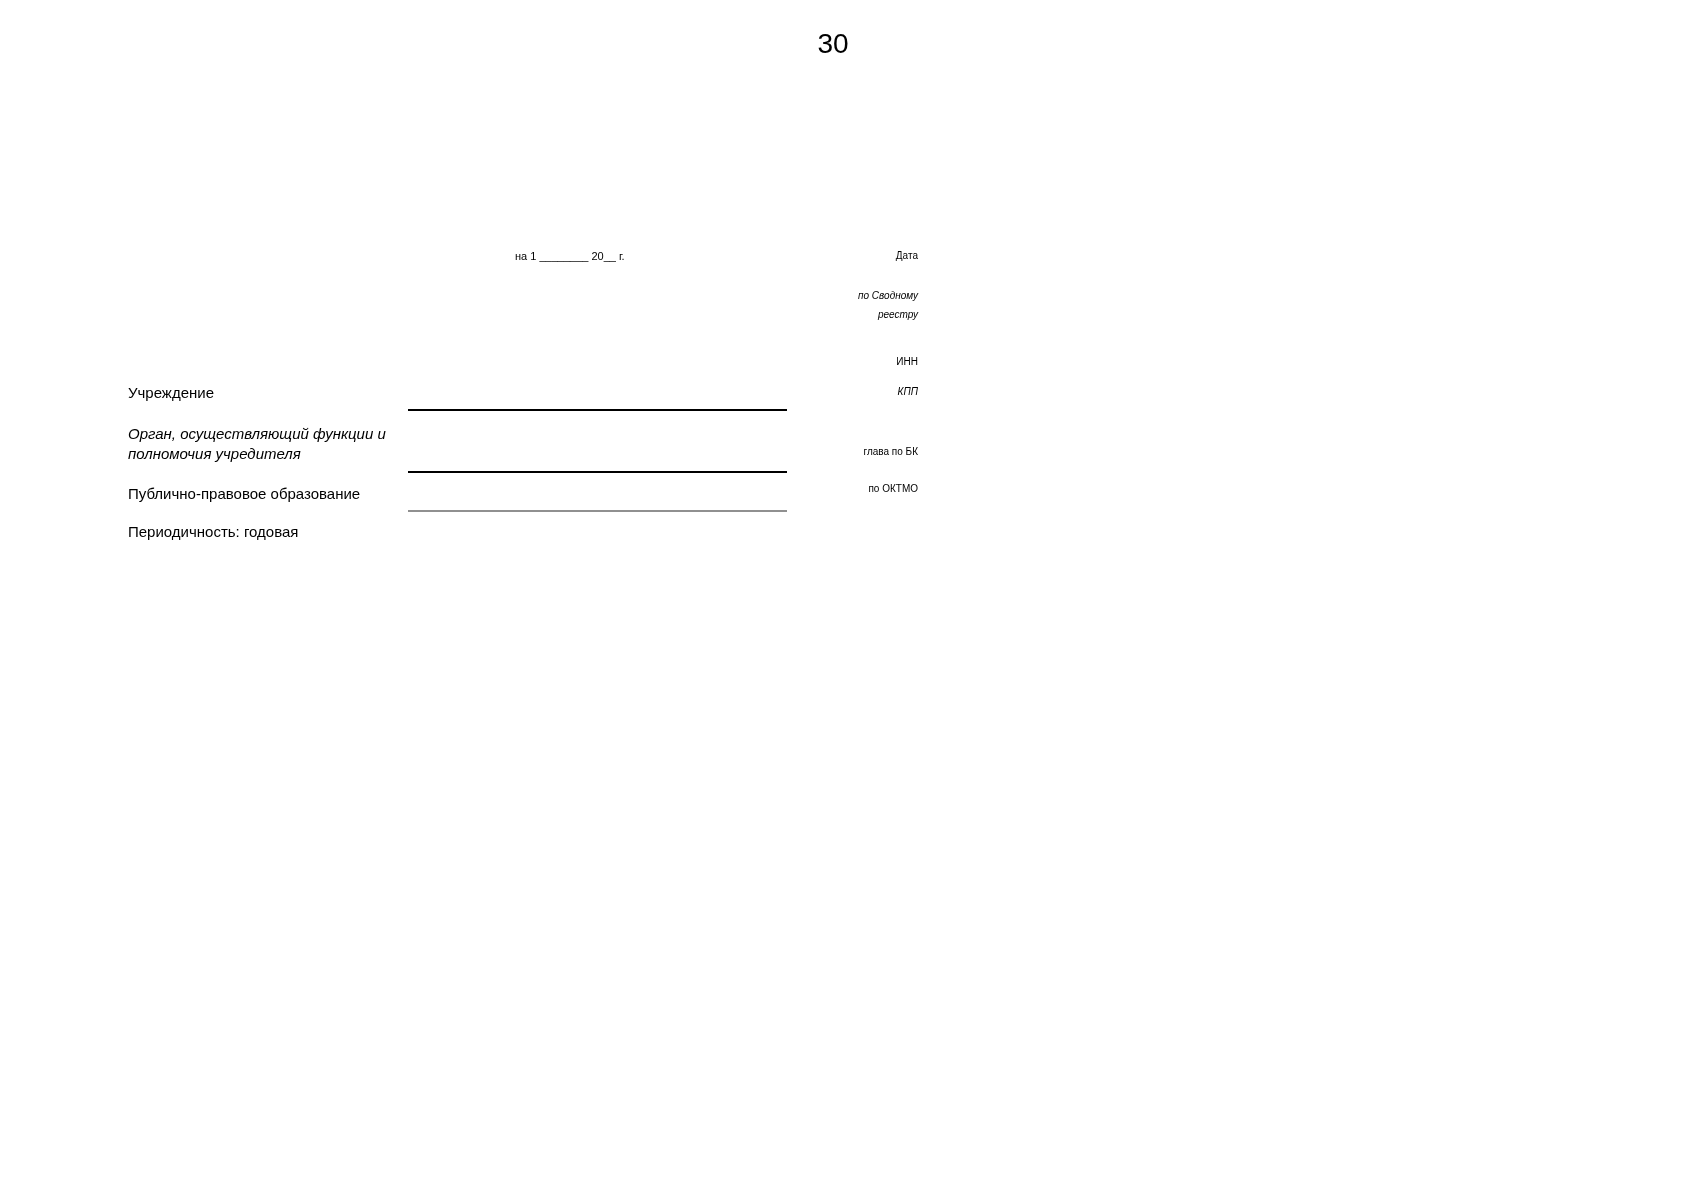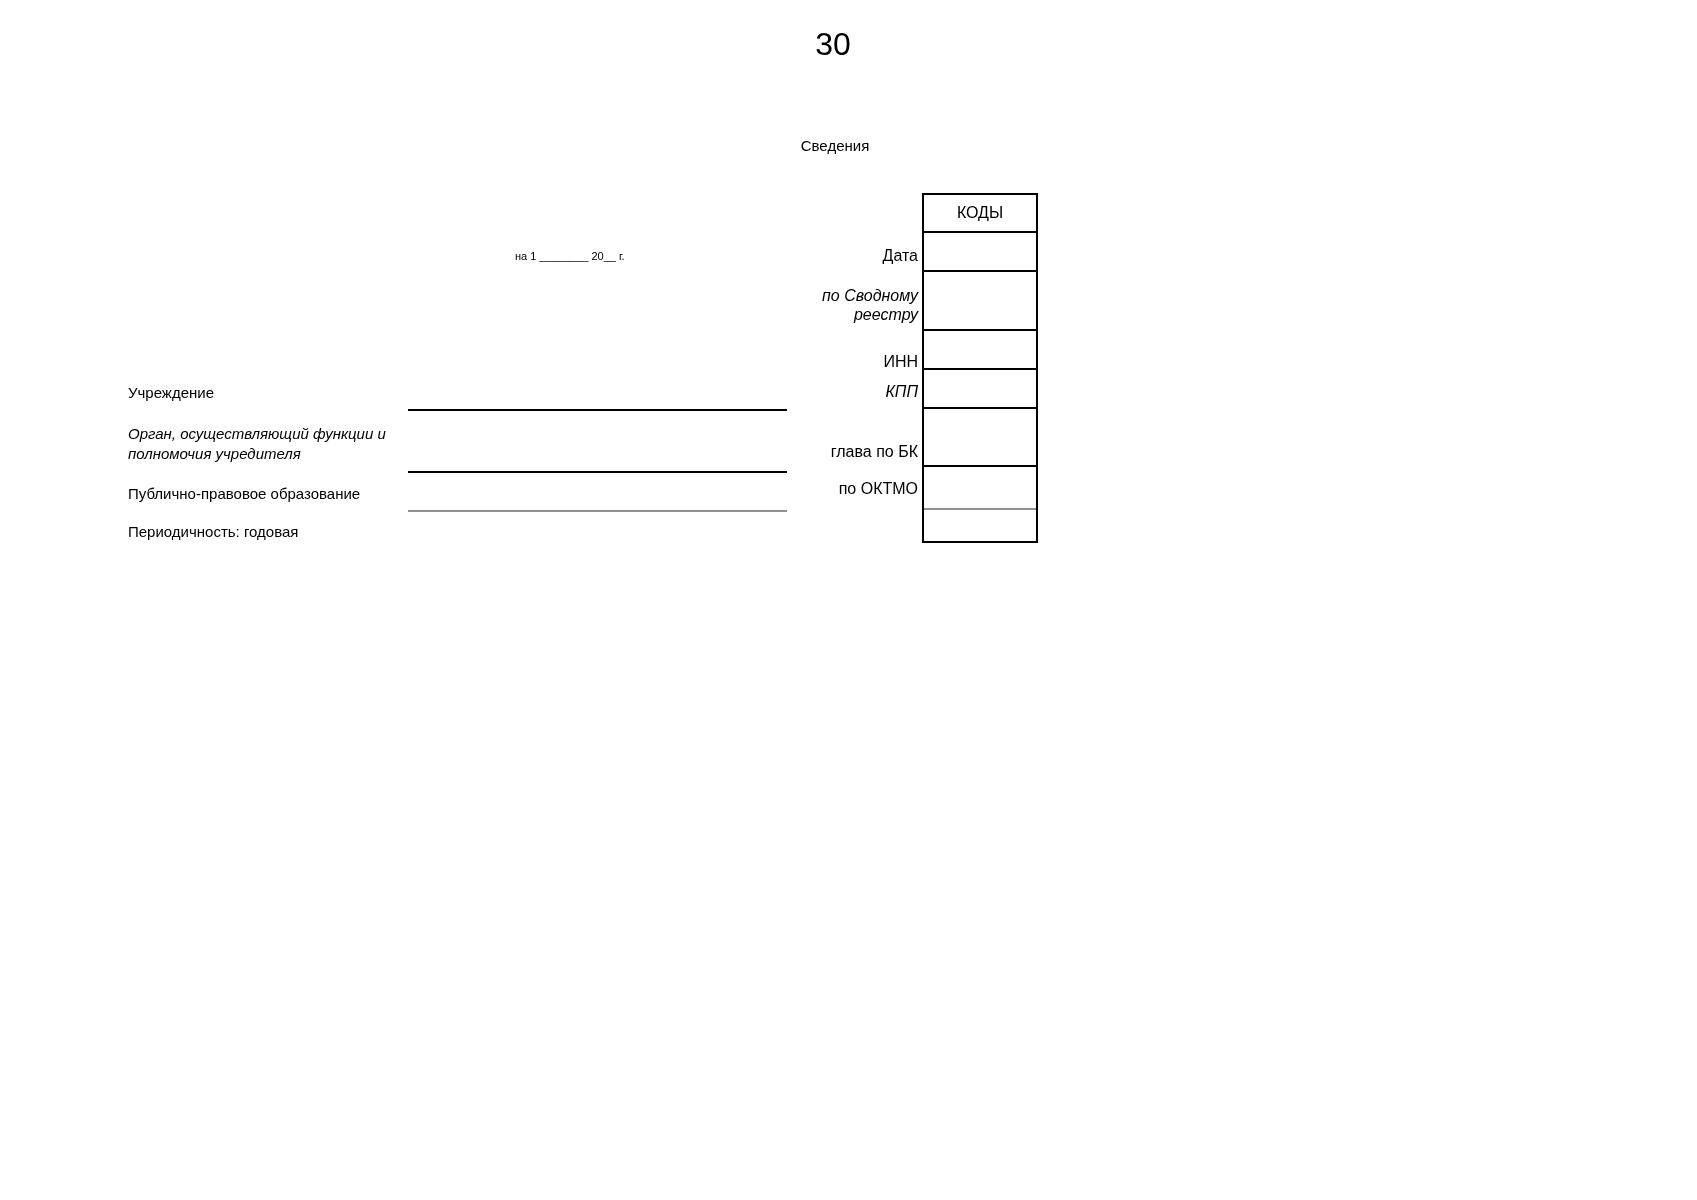--- a/index.html
+++ b/index.html
@@ -22,39 +22,39 @@
     line-height: 20px;
     color: #000000;
     white-space: nowrap;
   }
   .pre-line { white-space: pre-line; font-style: italic; }
   .page-number {
     left: 800px;
     top: 31px;
     width: 66px;
     text-align: center;
-    font-size: 32px;
+    font-size: 28px;
     line-height: 26px;
   }
   .doc-title {
     left: 495px;
     top: 136px;
     width: 680px;
     text-align: center;
     font-size: 15px;
     line-height: 19px;
   }
   .date-line {
     left: 515px;
     top: 246px;
   }
   .right-label {
     right: 779px;           
     text-align: right;
-    font-size: 16px;
+    font-size: 10px;
     line-height: 19px;
   }
   .rl-data    { top: 246px; }
   .rl-svod    { top: 286px; }
   .rl-inn     { top: 352px; }
   .rl-kpp     { top: 382px; font-style: italic; }
   .rl-glava   { top: 442px; text-align: center; }
   .rl-oktmo   { top: 479px; }
   .left-label {
     left: 128px;
@@ -104,21 +104,20 @@
   .cell-value { font-size: 15px; }
 </style>
 </head>
 <body>
 
 <div class="page">
 
   <div class="abs txt page-number">30</div>
 
   <div class="abs doc-title">
-    <div>Сведения</div>
   </div>
 
   <div class="abs txt date-line">на 1 ________ 20__ г.</div>
 
   <div class="abs right-label rl-data">Дата</div>
   <div class="abs right-label rl-svod pre-line">по Сводному
 реестру</div>
   <div class="abs right-label rl-inn">ИНН</div>
   <div class="abs right-label rl-kpp">КПП</div>
   <div class="abs right-label rl-glava">глава по БК</div>
@@ -127,38 +126,14 @@
   <div class="abs left-label ll-institution">Учреждение</div>
   <div class="abs left-label ll-founder pre-line">Орган, осуществляющий функции и
 полномочия учредителя</div>
   <div class="abs left-label ll-public">Публично-правовое образование</div>
   <div class="abs left-label ll-period">Периодичность: годовая</div>
 
   <div class="abs fill-line fl-1"></div>
   <div class="abs fill-line fl-2"></div>
   <div class="abs fill-line fl-3"></div>
 
-  <div class="abs codes-table">
-    <div class="ct-row ct-header">КОДЫ</div>
-    <div class="ct-row ct-r1">
-      <span class="cell-value"></span>
-    </div>
-    <div class="ct-row ct-r2">
-      <span class="cell-value"></span>
-    </div>
-    <div class="ct-row ct-r3">
-      <span class="cell-value"></span>
-    </div>
-    <div class="ct-row ct-r4">
-      <span class="cell-value"></span>
-    </div>
-    <div class="ct-row ct-r5">
-      <span class="cell-value"></span>
-    </div>
-    <div class="ct-row ct-r6">
-      <span class="cell-value"></span>
-    </div>
-    <div class="ct-row ct-r7">
-      <span class="cell-value"></span>
-    </div>
-  </div>
 
 </div>
 
 </body></html>

